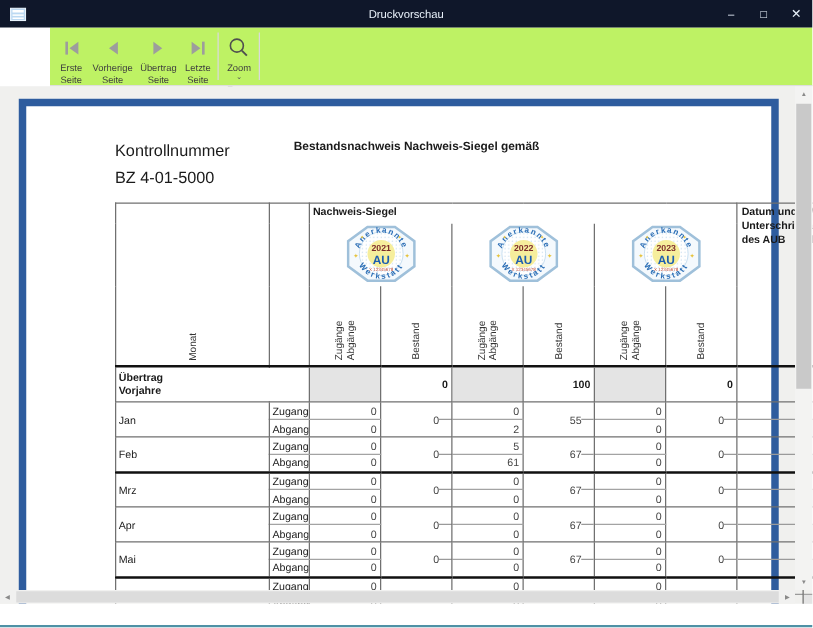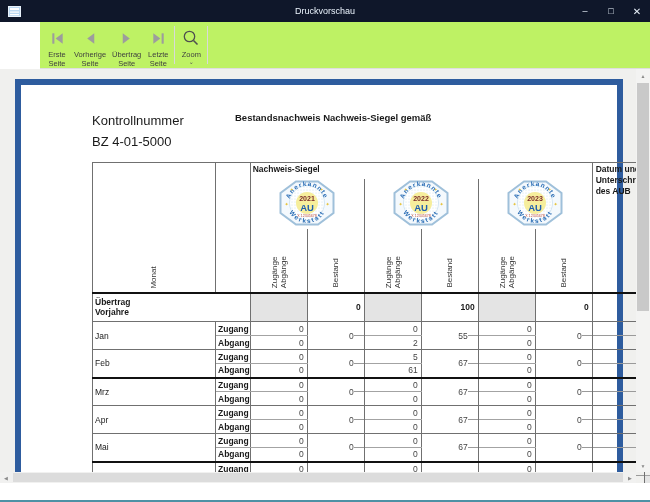--- a/index.html
+++ b/index.html
@@ -46,21 +46,21 @@
   .rot-monat { width:122px; }
   tr.uebertrag { height:29px; }
   tr.uebertrag td { border-top:2.5px solid #111; }
   .c-ulabel { font-weight:bold; font-size:8.5px; white-space:pre-line; line-height:1.25; padding-left:2px !important; }
   .c-ugray { background:#e4e4e4; }
   .c-ubest { text-align:right; font-weight:bold; padding-right:3px !important; }
   tr.mrow { height:14px; }
   tr.month-top td { border-top:1px solid #555; }
   tr.thick td { border-top:2.5px solid #111; }
   .c-month { font-weight:normal; font-size:9px; padding-left:2px !important; }
-  .c-sub { font-weight:bold; font-size:8px; padding-left:2px !important; }
+  .c-sub { font-weight:normal; font-size:8px; padding-left:2px !important; }
   .c-zval { text-align:right; color:#444; padding-right:3px !important; }
   .subline { border-bottom:1px solid #a3a3a3 !important; }
   .bcell { display:flex; align-items:center; }
   .bnum { margin-left:auto; color:#444; font-size:8.5px; }
   .btail { flex:0 0 10px; height:0; border-top:1px solid #9a9a9a; }
   .c-datum { background-image:linear-gradient(#9a9a9a,#9a9a9a); background-size:100% 1px; background-position:0 center; background-repeat:no-repeat; }
   .c-vermerk-b { background:#e4e4e4; }
 
   
   .vscroll { position:absolute; right:0; top:0; width:14px; height:403px; background:#f3f3f2; }

